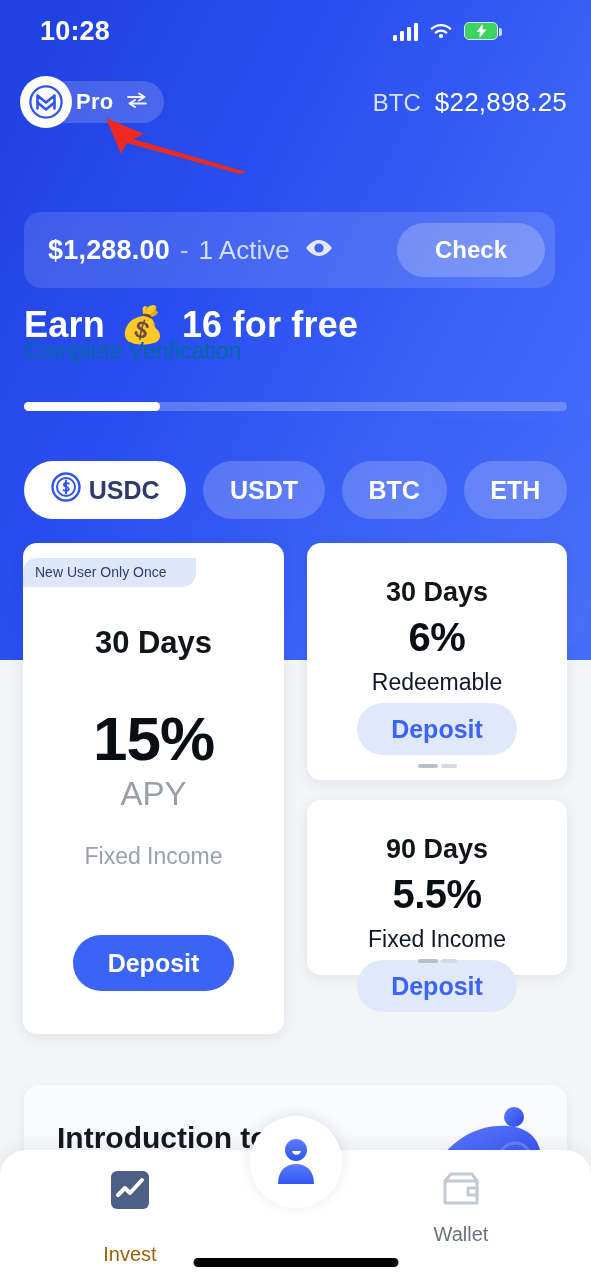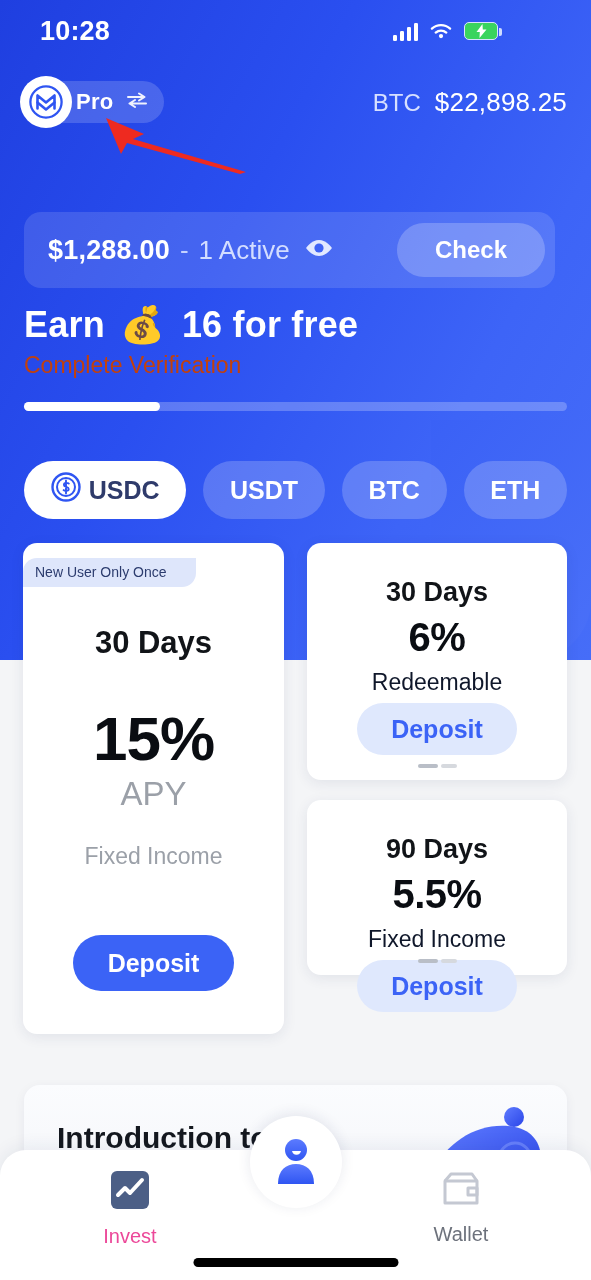--- a/index.html
+++ b/index.html
@@ -104,22 +104,22 @@
     border: none; font-family: inherit; cursor: pointer;
   }
 
   
   .earn-title {
     position: absolute; left: 24px; top: 304px;
     color: #ffffff; font-size: 36px; font-weight: 700; letter-spacing:.2px;
     display:flex; align-items:center; gap: 16px; white-space: nowrap;
   }
   .earn-sub {
-    position: absolute; left: 24px; top: 352px;
-    color: #c2410c; font-size: 23px; font-weight: 400;
+    position: absolute; left: 24px; top: 338px;
+    color: #0369a1; font-size: 23px; font-weight: 400;
   }
   .continue-btn {
     position: absolute; right: 24px; top: 310px;
     width: 140px; height: 60px; border-radius: 30px;
     background: #ffffff; color: #2f55f2;
     font-size: 24px; font-weight: 700;
     display:flex;align-items:center;justify-content:center;
     border:none; font-family: inherit; cursor: pointer;
   }
   .progress-track {
@@ -238,21 +238,21 @@
     box-shadow: 0 -3px 18px rgba(30,40,90,.07);
   }
   .tab-item {
     position: absolute; top: 18px; width: 140px;
     display:flex; flex-direction:column; align-items:center; gap: 9px;
     cursor: pointer;
   }
   .tab-invest { left: 60px; }
   .tab-wallet { right: 60px; }
   .tab-label { font-size: 20px; font-weight: 400; color:#6d727c; }
-  .tab-label.active { color:#ec4899; }
+  .tab-label.active { color:#a16207;margin-top:18px; }
   .tab-center {
     position: absolute; left: 50%; top: -34px; transform: translateX(-50%);
     width: 92px; height: 92px; border-radius: 50%;
     background: #ffffff;
     box-shadow: 0 -2px 14px rgba(30,40,90,.10);
     display:flex; align-items:center; justify-content:center;
     cursor:pointer;
   }
   .home-indicator {
     position: absolute; left: 50%; bottom: 13px; transform: translateX(-50%);

